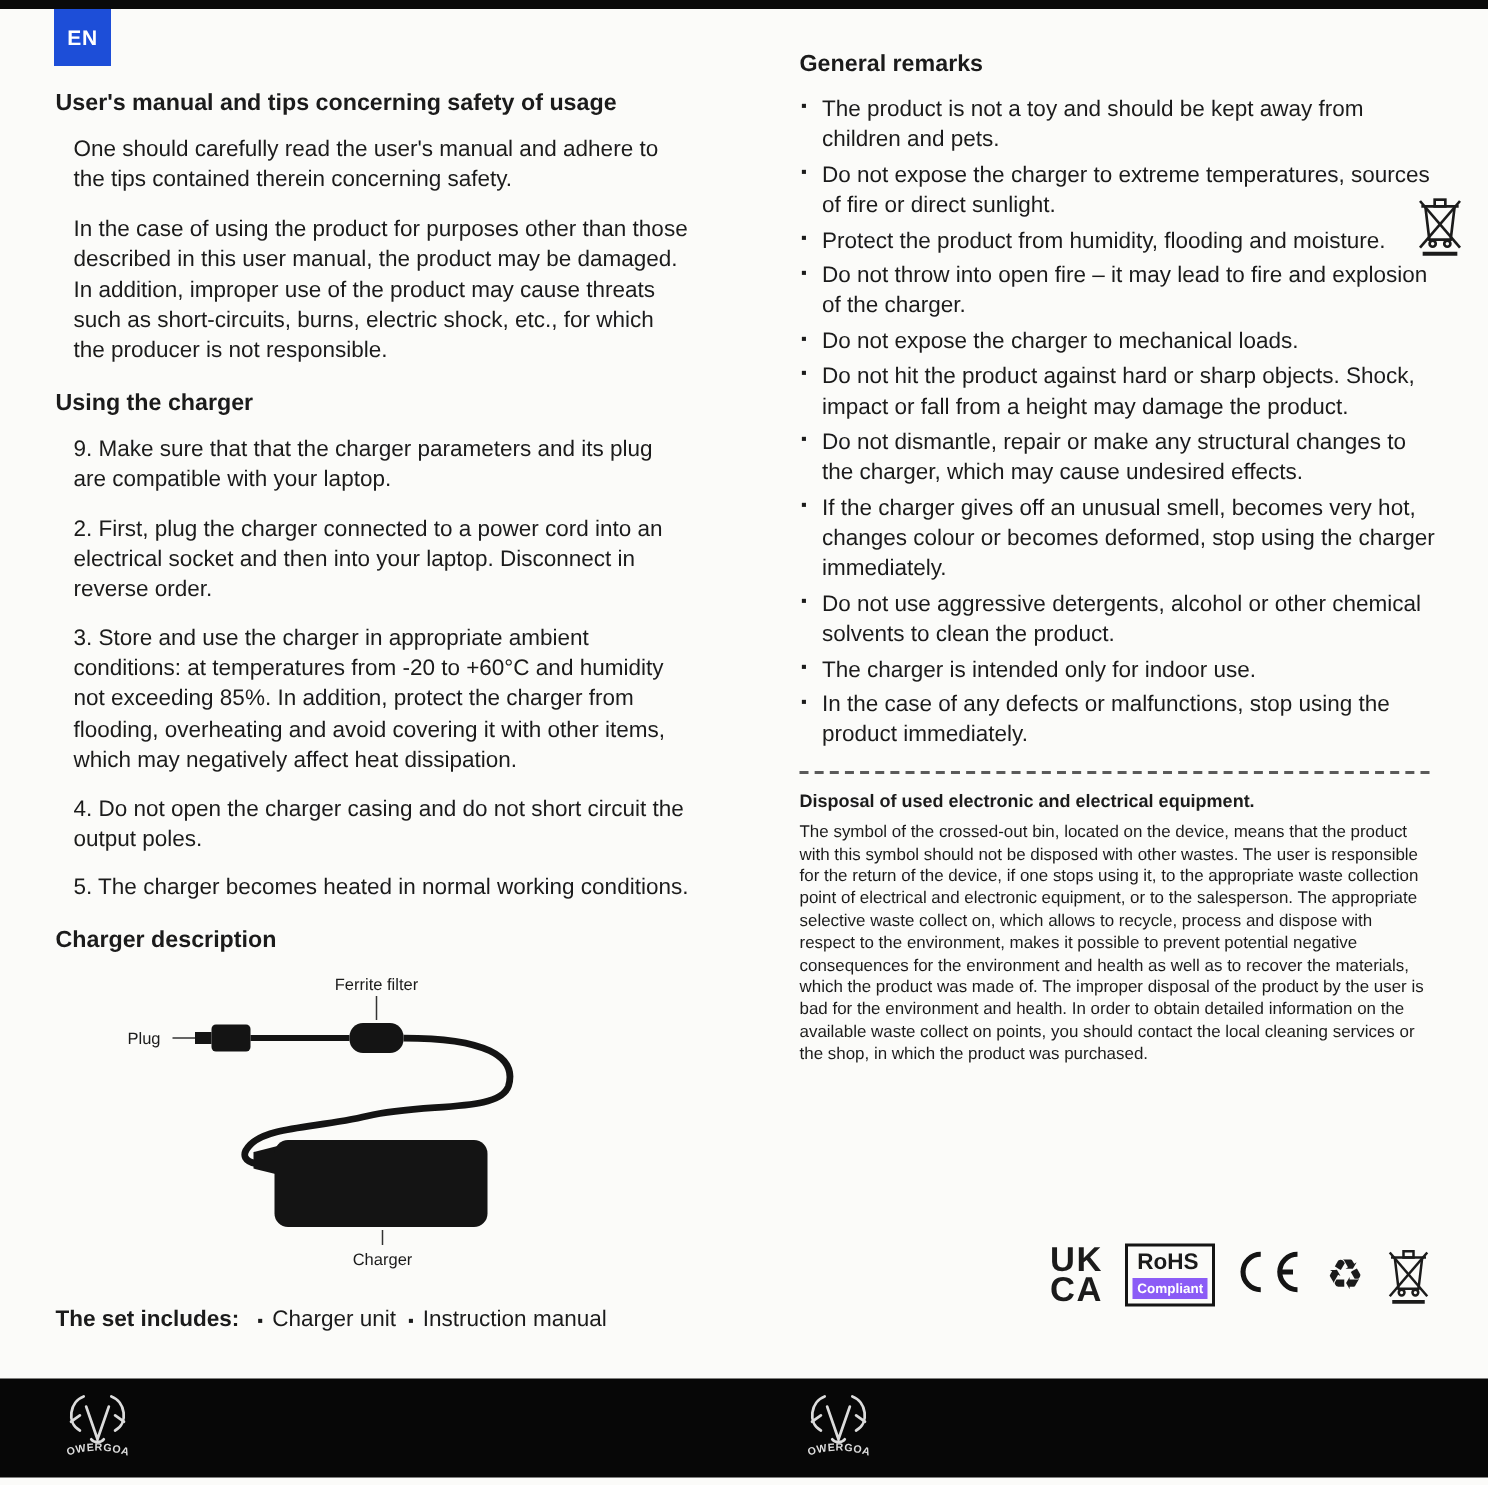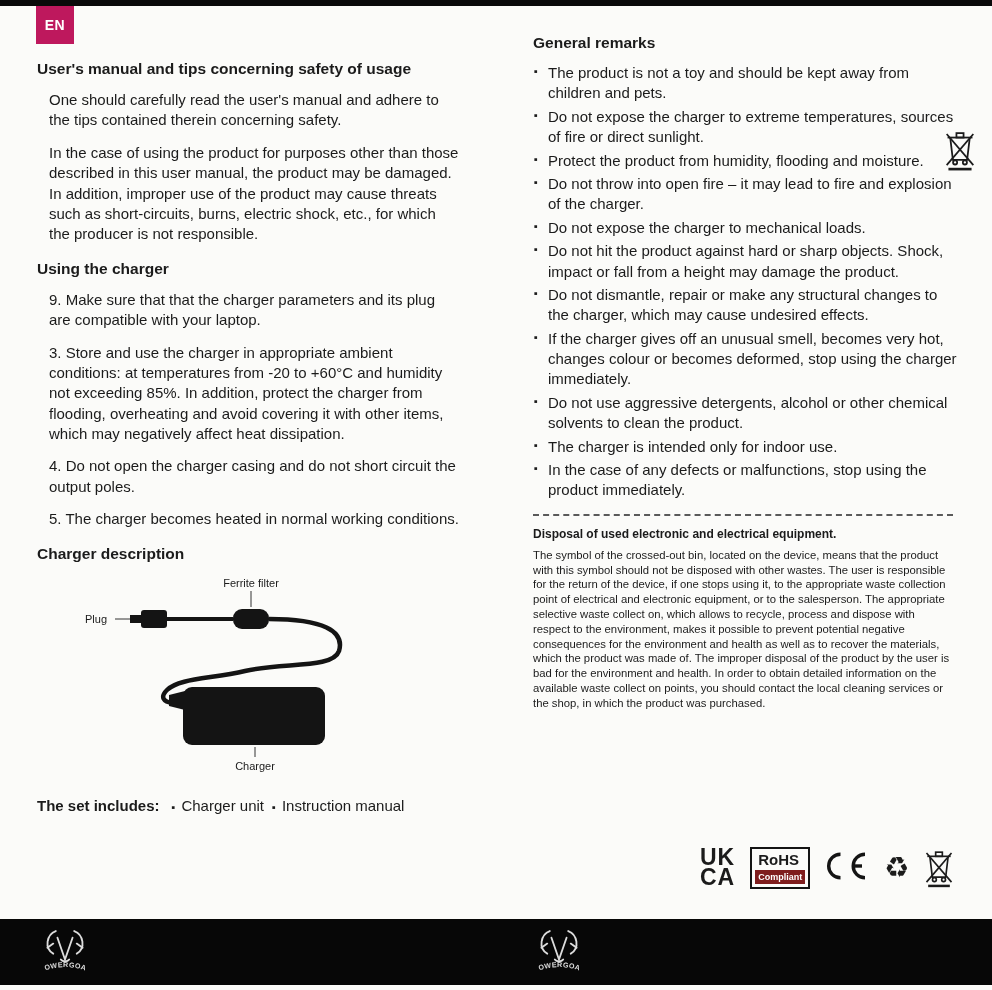--- a/index.html
+++ b/index.html
@@ -8,21 +8,21 @@
     width: 992px; height: 990px;
     background: #fbfbf9;
     font-family: "Liberation Sans", "DejaVu Sans", sans-serif;
     color: #1b1b1b;
     position: relative;
     overflow: hidden;
   }
   .top-strip { position:absolute; top:0; left:0; width:100%; height:6px; background:#0a0a0a; }
   .en-badge {
     position:absolute; left:36px; top:6px; width:38px; height:38px;
-    background:#be185d; color:#fff; font-weight:700; font-size:14px;
+    background:#1d4ed8; color:#fff; font-weight:700; font-size:14px;
     display:flex; align-items:center; justify-content:center; letter-spacing:0.5px;
   }
   .col { position:absolute; }
   .col.left  { left:37px;  top:60px; width:434px; }
   .col.right { left:533px; top:34px; width:427px; }
   .h  { font-size:15.5px; font-weight:700; margin:0 0 11px; }
   .mt { margin-top:15px; }
   .body { font-size:15px; line-height:1.36; margin:12px; }
   .bullet { position:relative; padding-left:15px; font-size:15px; line-height:1.36; margin:0 0 3px; }
   .bullet .bl { position:absolute; left:1px; top:1px; font-size:11px; }
@@ -31,45 +31,46 @@
   .small { font-size:11.3px; line-height:1.31; margin:0; width:421px; }
   .diagram { margin:14px 0 17px 48px; }
   .dlabel { font-size:11px; fill:#1b1b1b; font-family:"Liberation Sans","DejaVu Sans",sans-serif; }
   .dline { stroke:#333; stroke-width:1; }
   .cable  { stroke:#141414; stroke-width:4; fill:none; }
   .cable2 { stroke:#141414; stroke-width:4.5; fill:none; }
   .set-line { margin-top:18px; font-size:15px; }
   .set-line .b { font-weight:700; margin-right:4px; }
   .bl-inline { font-size:11px; margin:0 6px 0 8px; }
   .weee-top { position:absolute; left:944px; top:127px; }
-  .marks { position:absolute; left:700px; top:847px; display:flex; align-items:center; gap:15px; }
+  .marks { position:absolute; left:700px; top:829px; display:flex; align-items:center; gap:15px; }
   .ukca { font-weight:700; font-size:23px; line-height:0.85; letter-spacing:1px; }
   .rohs { border:2px solid #141414; padding:2px 3px 3px; }
   .rohs-top { font-weight:700; font-size:15px; padding:0 3px 2px; }
-  .rohs-bot { background:#7f1d1d; color:#fff; font-size:9px; font-weight:700; padding:2px 3px; }
+  .rohs-bot { background:#8b5cf6; color:#fff; font-size:9px; font-weight:700; padding:2px 3px; }
   .recycle { font-size:28px; line-height:1; }
   .brandbar { position:absolute; left:0; top:919px; width:100%; height:66px; background:#070707; }
   .logo { position:absolute; top:7px; }
   .logo.l1 { left:38px; }
   .logo.l2 { left:532px; }
   .sr { position:absolute; width:1px; height:1px; overflow:hidden; clip-path:inset(50%); white-space:nowrap; }
 </style>
 </head>
 <body>
 
 <div class="top-strip"></div>
 <div class="en-badge">EN</div>
 
 <main class="col left">
   <h2 class="h">User's manual and tips concerning safety of usage</h2>
   <p class="body">One should carefully read the user's manual and adhere to the tips contained therein concerning safety.</p>
   <p class="body">In the case of using the product for purposes other than those described in this user manual, the product may be damaged. In addition, improper use of the product may cause threats such as short-circuits, burns, electric shock, etc., for which the producer is not responsible.</p>
 
   <h2 class="h mt">Using the charger</h2>
   <p class="body">9. Make sure that that the charger parameters and its plug are compatible with your laptop.</p>
+  <p class="body">2. First, plug the charger connected to a power cord into an electrical socket and then into your laptop. Disconnect in reverse order.</p>
   <p class="body">3. Store and use the charger in appropriate ambient conditions: at temperatures from -20 to +60°C and humidity not exceeding 85%. In addition, protect the charger from flooding, overheating and avoid covering it with other items, which may negatively affect heat dissipation.</p>
   <p class="body">4. Do not open the charger casing and do not short circuit the output poles.</p>
   <p class="body">5. The charger becomes heated in normal working conditions.</p>
 
   <h2 class="h mt">Charger description</h2>
 
   <div class="diagram">
     <svg width="320" height="198" viewBox="0 0 320 198">
       <text class="dlabel" x="166" y="10" text-anchor="middle">Ferrite filter</text>
       <line class="dline" x1="166" y1="14" x2="166" y2="30"></line>

